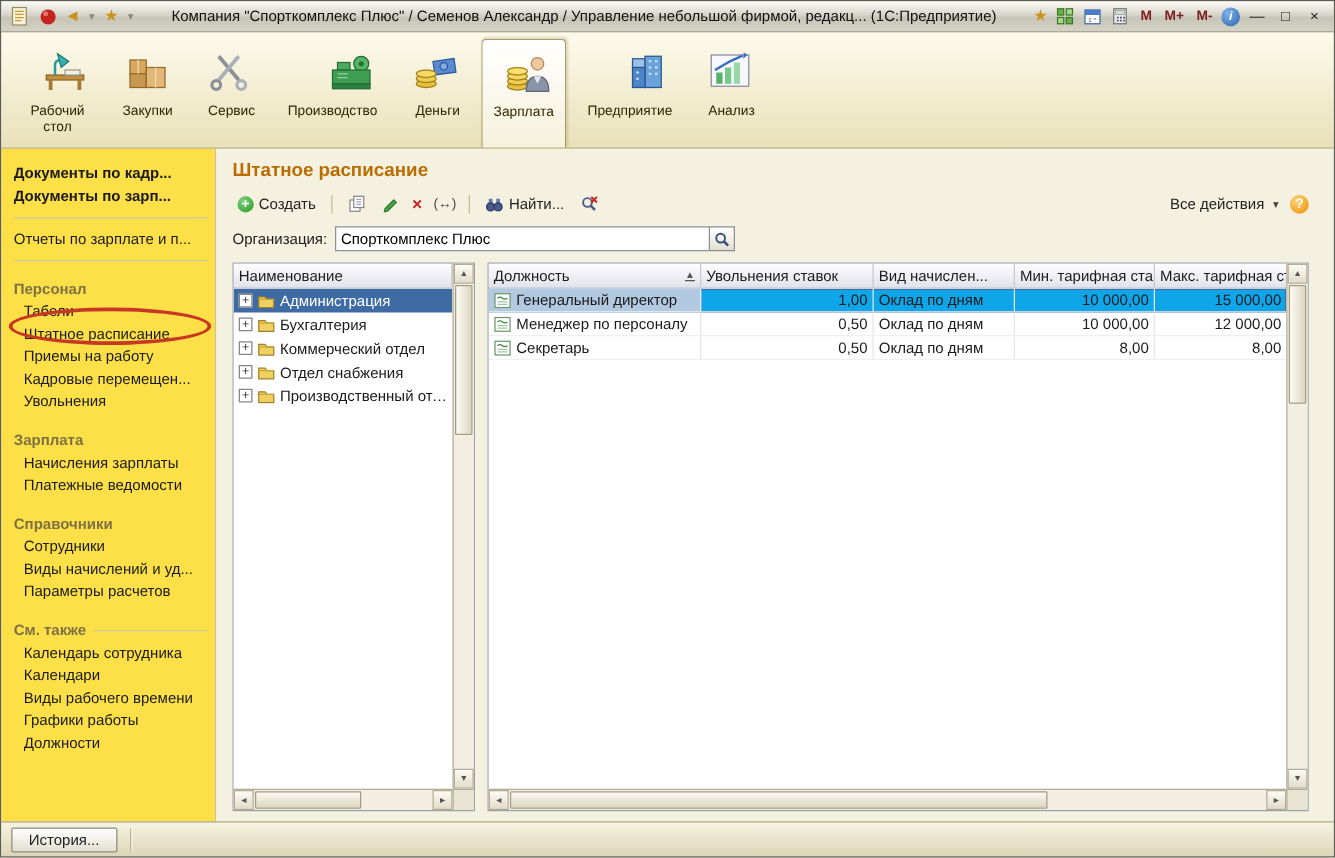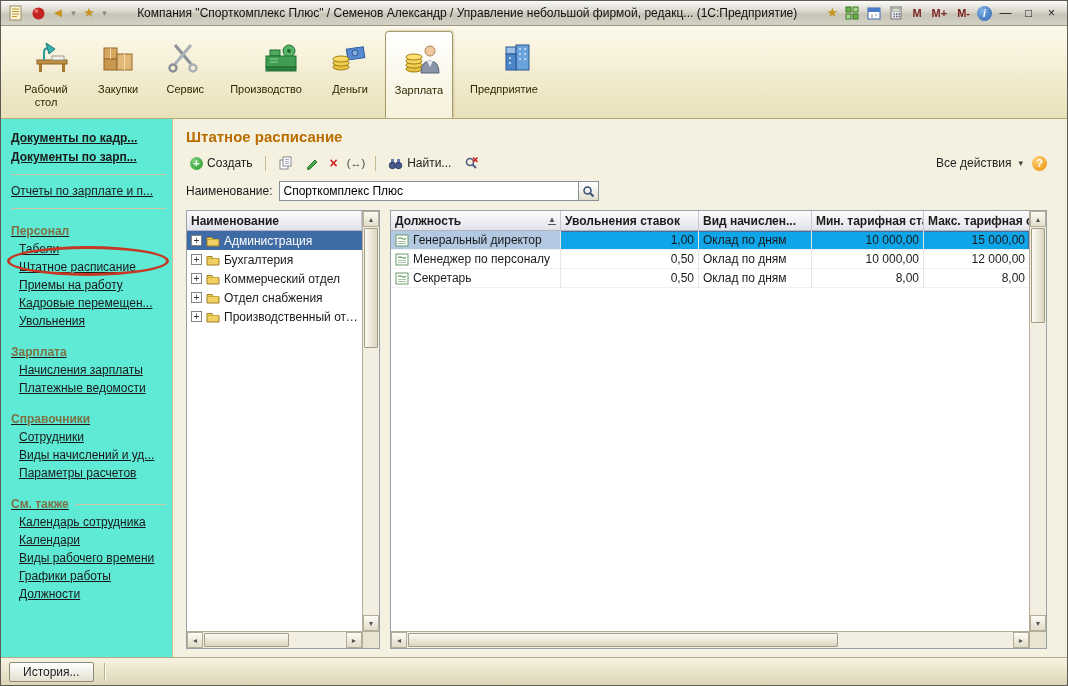--- a/index.html
+++ b/index.html
@@ -30,21 +30,21 @@
     border-bottom:1px solid #b4aa7a;
     display:flex;align-items:flex-end;padding:3px 10px 0;gap:8px;
   }
   .tab{height:87px;display:flex;flex-direction:column;align-items:flex-end;padding:7px 9px 3px;border-radius:4px 4px 0 0;cursor:pointer;}
   .tab-icon{height:40px;display:flex;align-items:center;justify-content:center;}
   .tab-label{font-size:11px;color:#2f2800;text-align:center;line-height:1.2;margin-top:5px;white-space:nowrap;}
   .tab-label.wrap{white-space:normal;max-width:52px;}
   .tab.active{background:linear-gradient(#ffffff,#f6f1da);border:1px solid #a59a68;border-bottom:none;box-shadow:1px -1px 2px rgba(120,105,40,.25);}
   
   .bodyarea{position:absolute;top:118px;left:0;right:0;bottom:28px;display:flex;}
-  .sidebar{width:172px;background:#5eead4;border-right:1px solid #c9c09c;padding:10px 6px 0 10px;overflow:hidden;flex:none;text-decoration:underline;}
+  .sidebar{width:172px;background:#fde047;border-right:1px solid #c9c09c;padding:10px 6px 0 10px;overflow:hidden;flex:none;}
   .s-bold{height:19px;line-height:19px;font-weight:bold;white-space:nowrap;overflow:hidden;cursor:pointer;}
   .s-link{height:19px;line-height:19px;white-space:nowrap;overflow:hidden;cursor:pointer;}
   .s-sep{border-top:1px solid #cfc7a6;margin:7px 0;}
   .s-head{font-weight:bold;color:#7d7144;margin-top:13px;height:18px;line-height:18px;display:flex;align-items:center;gap:6px;white-space:nowrap;}
   .s-head .rule{flex:1;border-top:1px solid #cfc7a6;}
   .s-item{height:18px;line-height:18px;margin-left:8px;white-space:nowrap;overflow:hidden;cursor:pointer;}
   
   .main{flex:1;min-width:0;background:#f5f1e0;padding:8px 20px 8px 13px;display:flex;flex-direction:column;}
   .page-title{font-size:15px;font-weight:bold;color:#b96d00;margin:1px 0 9px;}
   .toolbar{display:flex;align-items:center;gap:5px;margin-bottom:9px;}
@@ -58,21 +58,21 @@
   .allact-arrow{font-size:9px;color:#444;margin-left:3px;}
   .org-row{display:flex;align-items:center;gap:6px;margin-bottom:9px;}
   .org-input{width:300px;height:20px;border:1px solid #8a9097;background:#fff;font-family:inherit;font-size:12px;padding:1px 4px;}
   .org-btn{width:20px;height:20px;border:1px solid #8a9097;border-left:none;background:linear-gradient(#ffffff,#e3dfcf);display:flex;align-items:center;justify-content:center;cursor:pointer;}
   
   .panels{flex:1;display:flex;min-height:0;}
   .panel{display:grid;grid-template-columns:1fr 17px;grid-template-rows:20px 1fr 17px;border:1px solid #9aa0a8;background:#fff;min-width:0;}
   .tree-panel{width:194px;flex:none;}
   .splitter{width:10px;flex:none;cursor:col-resize;}
   .grid-panel{flex:1;}
-  .p-header{grid-column:1;grid-row:1;display:flex;background:linear-gradient(#fdfdfe,#e2e2eb);border-bottom:1px solid #b5b5c2;overflow:hidden;font-weight:bold;}
+  .p-header{grid-column:1;grid-row:1;display:flex;background:linear-gradient(#fdfdfe,#e2e2eb);border-bottom:1px solid #b5b5c2;overflow:hidden;}
   .hcell{padding:2px 4px;font-size:12px;color:#1c1c1c;border-right:1px solid #c8c8d4;white-space:nowrap;overflow:hidden;display:flex;align-items:center;}
   .hcell .sort{font-size:8px;color:#555;margin-left:auto;border-bottom:1px solid #555;line-height:8px;}
   .p-body{grid-column:1;grid-row:2;overflow:hidden;background:#fff;}
   .p-vscroll{grid-column:2;grid-row:1/span 2;display:flex;flex-direction:column;background:#f2eee1;border-left:1px solid #b3ad99;}
   .p-hscroll{grid-column:1;grid-row:3;display:flex;background:#f2eee1;border-top:1px solid #b3ad99;}
   .p-corner{grid-column:2;grid-row:3;background:#e9e4d2;border-top:1px solid #b3ad99;border-left:1px solid #b3ad99;}
   .sb-btn{flex:none;width:100%;height:16px;display:flex;align-items:center;justify-content:center;font-size:7px;color:#555;background:linear-gradient(#fcfbf4,#e2ddc9);border:1px solid #b3ad99;cursor:pointer;}
   .p-hscroll .sb-btn{width:16px;height:100%;border:1px solid #b3ad99;}
   .sb-track{flex:1;position:relative;}
   .sb-thumb{position:absolute;background:linear-gradient(90deg,#fcfbf4,#dcd6bf);border:1px solid #a39d87;border-radius:1px;cursor:grab;}
@@ -237,20 +237,33 @@
       <span class="tab-icon">
         <svg width="40" height="36" viewBox="0 0 40 36">
             <rect x="8" y="7" width="10" height="7" fill="#9cc0e8" stroke="#2a5690"></rect>
             <rect x="18" y="5" width="13" height="25" fill="#6aa2dc" stroke="#2a5690"></rect>
             <rect x="8" y="14" width="10" height="16" fill="#4a86c8" stroke="#2a5690"></rect>
             <path d="M21 9h2M26 9h2M21 14h2M26 14h2M21 19h2M26 19h2M11 18h2M11 23h2" stroke="#dce8f6" stroke-width="1.5"></path>
           </svg>
       </span>
       <span class="tab-label">Предприятие</span>
     </div>
+    <div class="tab">
+      <span class="tab-icon">
+        <svg width="40" height="36" viewBox="0 0 40 36">
+            <rect x="5" y="4" width="30" height="25" fill="#f6f8fd" stroke="#8a8aa0"></rect>
+            <rect x="9" y="18" width="5" height="9" fill="#58b068"></rect>
+            <rect x="16" y="14" width="5" height="13" fill="#78c888"></rect>
+            <rect x="23" y="10" width="5" height="17" fill="#98d8a8"></rect>
+            <path d="M8 16 L20 9 L30 4.5" stroke="#3a6ac0" stroke-width="2" fill="none"></path>
+            <path d="M31 2 L34 4 L30.5 7 Z" fill="#3a6ac0"></path>
+          </svg>
+      </span>
+      <span class="tab-label">Анализ</span>
+    </div>
   </div>
 
   <div class="bodyarea">
 
     <div class="sidebar">
       <div class="s-bold">Документы по кадр...</div>
       <div class="s-bold">Документы по зарп...</div>
       <div class="s-sep"></div>
       <div class="s-link">Отчеты по зарплате и п...</div>
       <div class="s-sep"></div>
@@ -331,21 +344,21 @@
         </span>
         <span class="spacer"></span>
         <span class="tbtn">
           <span>Все действия</span>
           <span class="allact-arrow">▾</span>
         </span>
         <span class="help-badge">?</span>
       </div>
 
       <div class="org-row">
-        <span>Наименование:</span>
+        <span>Организация:</span>
         <input class="org-input" value="Спорткомплекс Плюс" style="">
         <span class="org-btn" style="margin-left:-6px">
           <svg width="13" height="13" viewBox="0 0 13 13">
               <circle cx="5.5" cy="5.5" r="3.5" fill="none" stroke="#33507a" stroke-width="1.5"></circle>
               <line x1="8" y1="8" x2="11.5" y2="11.5" stroke="#33507a" stroke-width="2"></line>
             </svg>
         </span>
       </div>
 
       <div class="panels">

